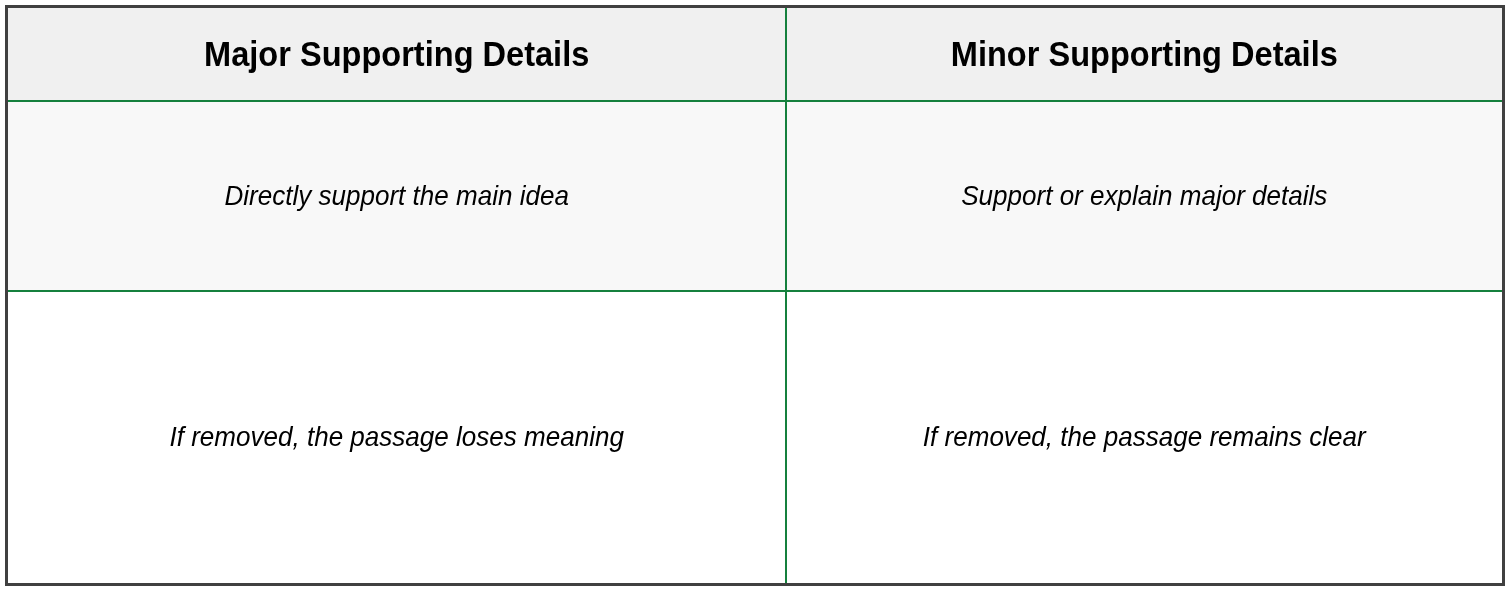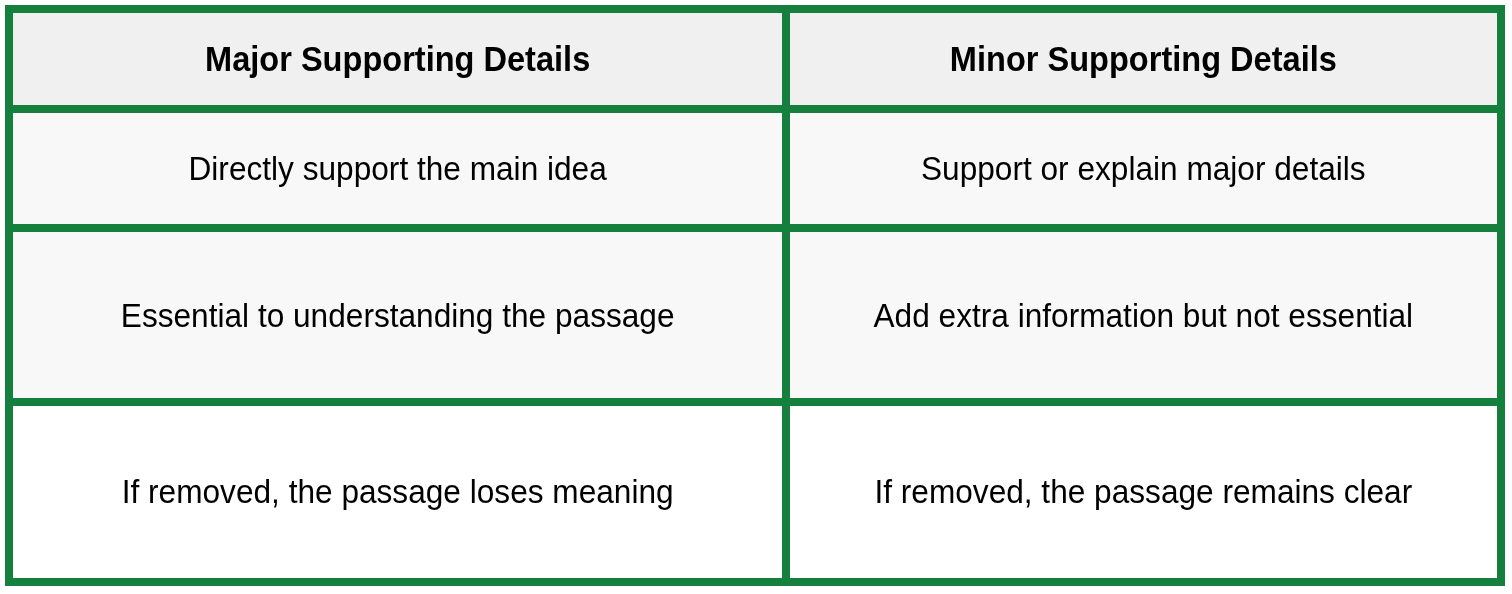--- a/index.html
+++ b/index.html
@@ -32,42 +32,43 @@
     table-layout: fixed;
     border: 3px solid #404040;
     background: #ffffff;
   }
 
   .comparison-table col.col-major { width: 52.1%; }
   .comparison-table col.col-minor { width: 47.9%; }
 
   .comparison-table th,
   .comparison-table td {
-    border: 8px solid #15803d;
+    border: 2px solid #15803d;
     text-align: center;
     vertical-align: middle;
     color: #000000;
     padding: 4px 14px;
     
     transform-origin: center;
   }
 
   .comparison-table thead th {
     background: #f0f0f0;
     font-weight: bold;
     font-size: 35px;
     line-height: 1.15;
     height: 84px;
   }
 
   .comparison-table tbody td {
     background: #f8f8f8;
     font-weight: normal;
-    font-size: 34px;
+    font-size: 28px;
     line-height: 1.38;
+    font-style: italic;
   }
 
   
   .comparison-table tbody tr.row-last td {
     background: #ffffff;
   }
 
   .comparison-table tbody tr.row-1 td { height: 82px; }
   .comparison-table tbody tr.row-2 td { height: 126px; }
   .comparison-table tbody tr.row-3 td { height: 134px; }
@@ -110,28 +111,20 @@
     <tbody>
       <tr class="row-1">
         <td>
           <span class="cell-text">Directly support the main idea</span>
         </td>
         <td>
           <span class="cell-text">Support or explain major details</span>
         </td>
       </tr>
 
-      <tr class="row-2">
-        <td>
-          <span class="cell-text">Essential to understanding the passage</span>
-        </td>
-        <td>
-          <span class="cell-text">Add extra information but not essential</span>
-        </td>
-      </tr>
 
 
       <tr class="row-4 row-last">
         <td>
           <span class="cell-text">If removed, the passage loses meaning</span>
         </td>
         <td>
           <span class="cell-text">If removed, the passage remains clear</span>
         </td>
       </tr>

